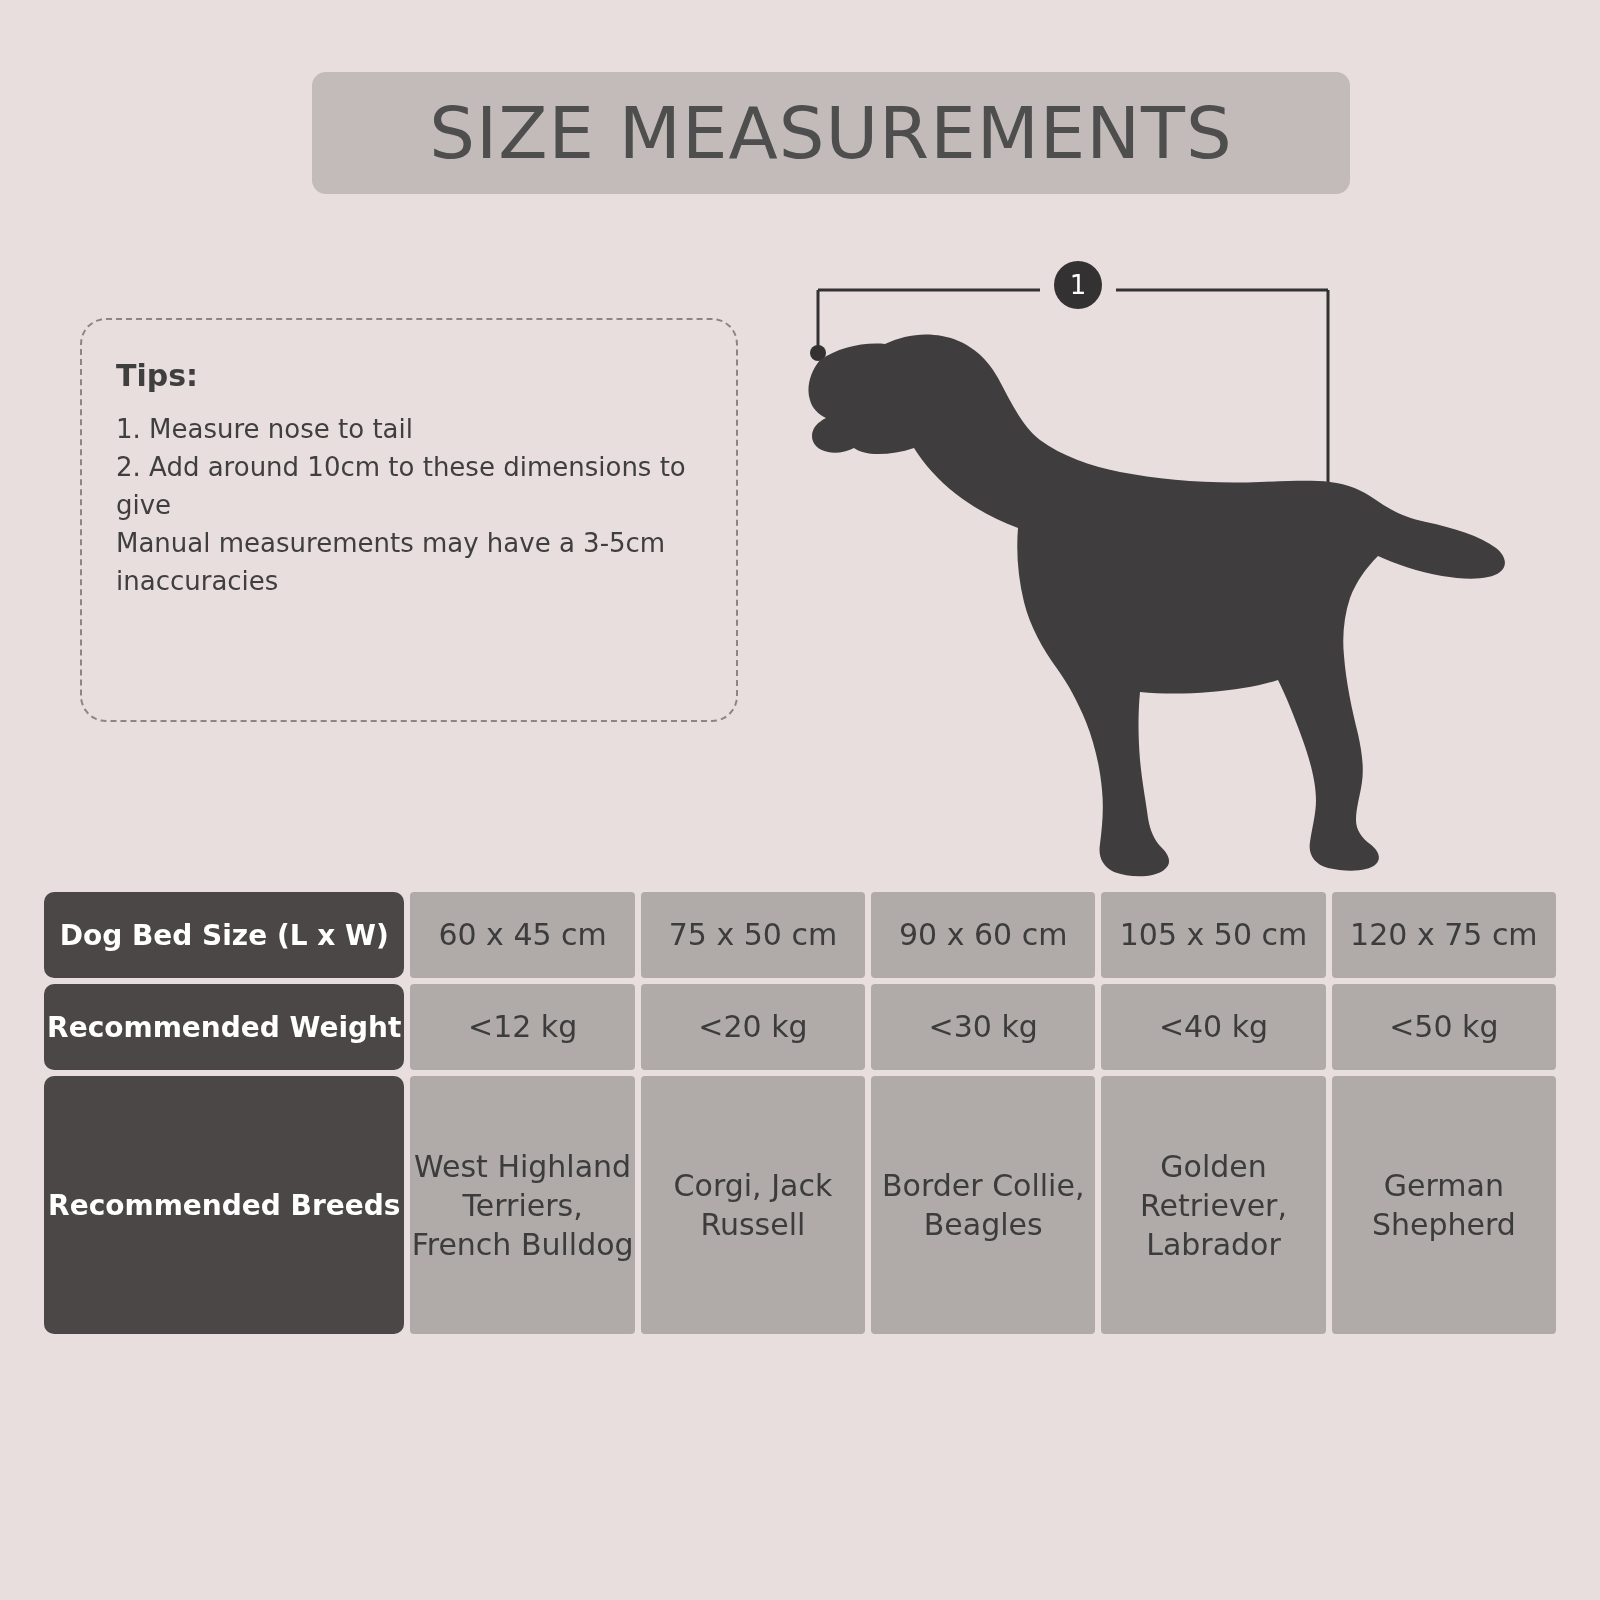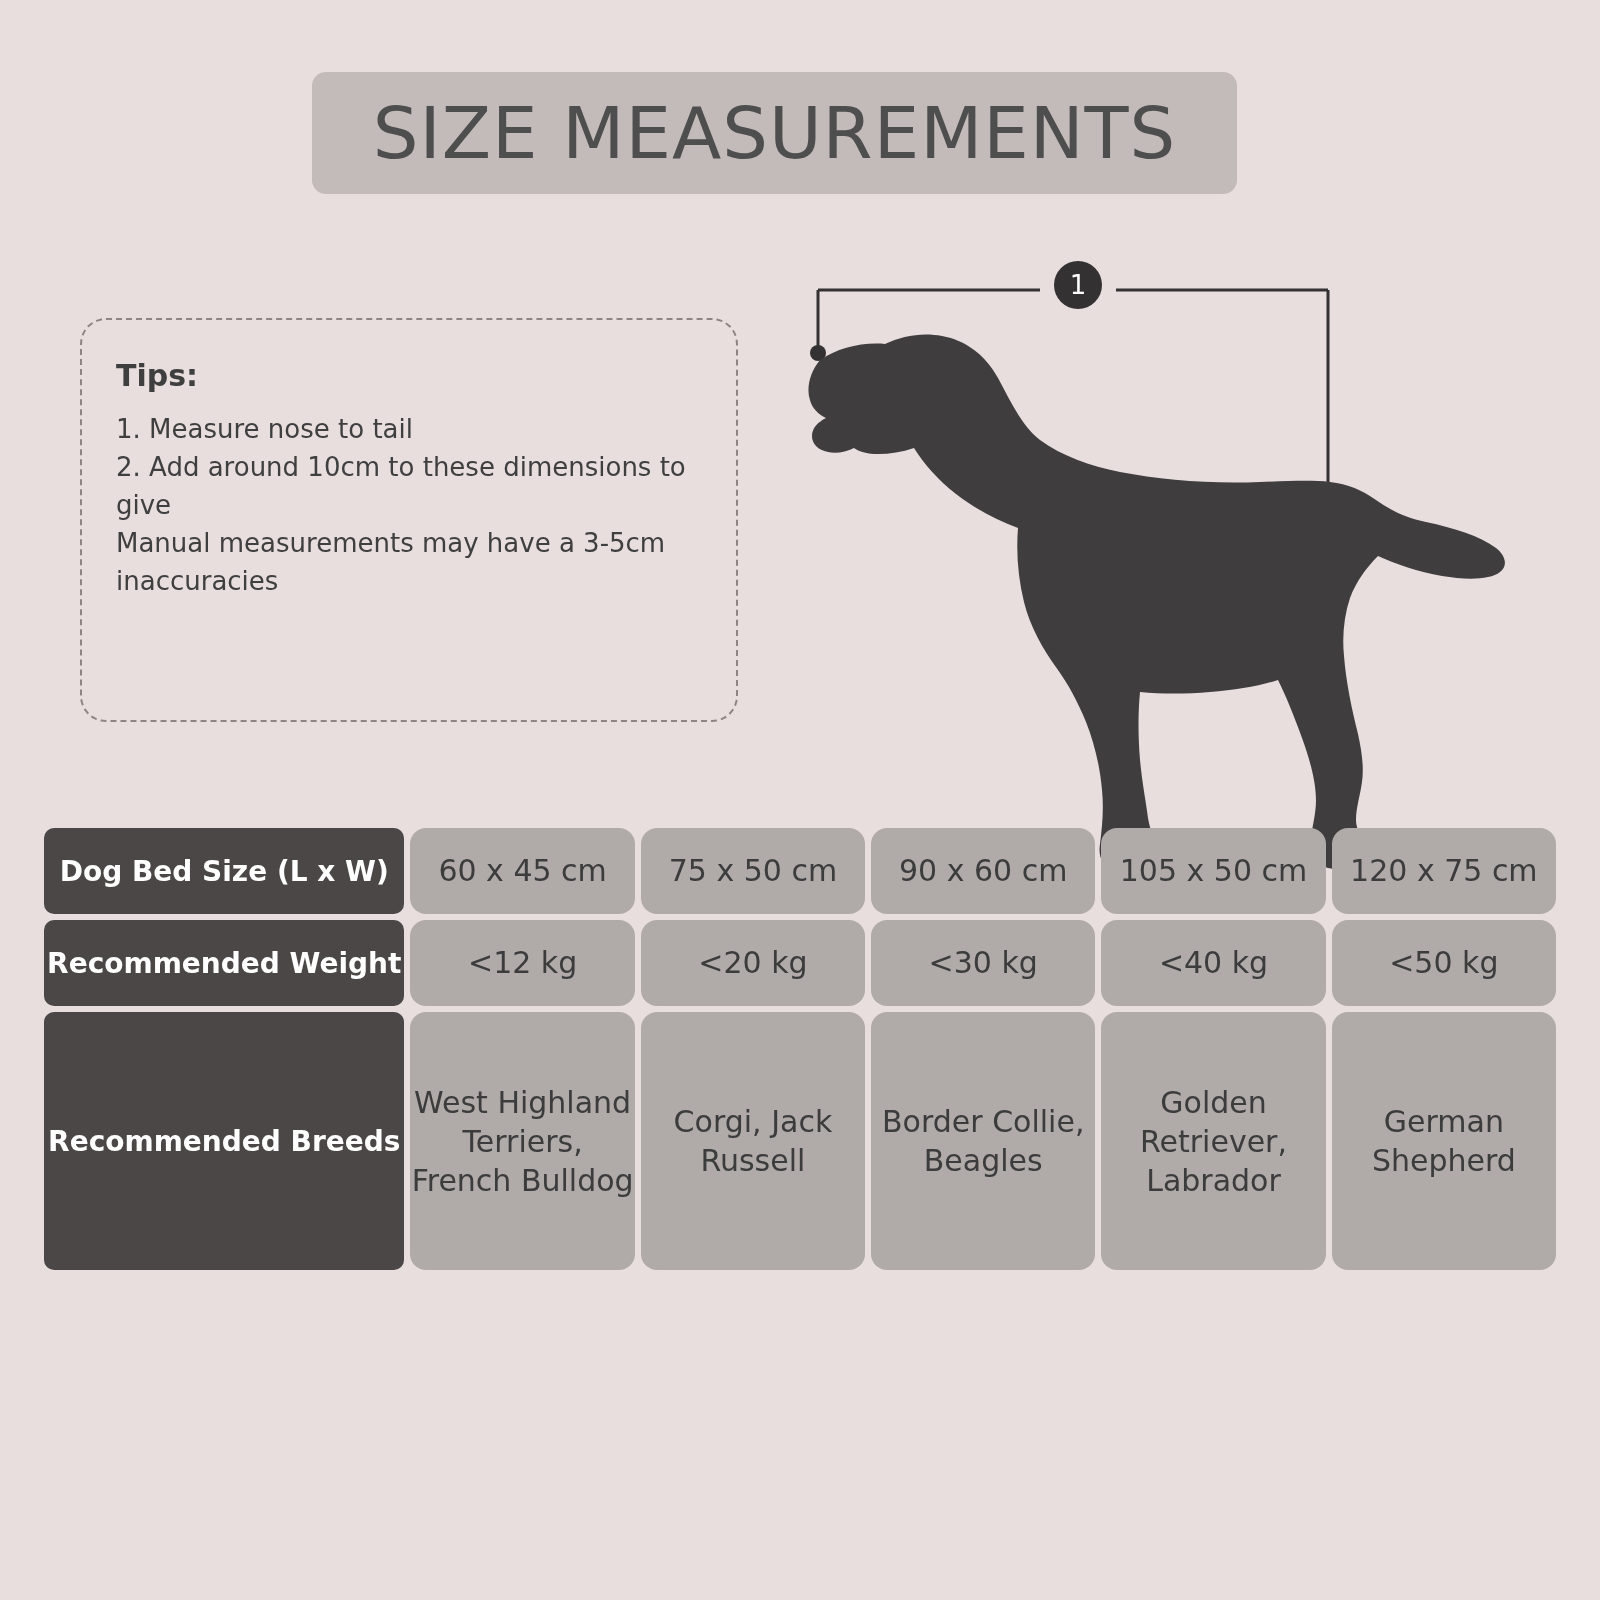--- a/index.html
+++ b/index.html
@@ -14,21 +14,21 @@
     color: #4a4a4a;
     overflow: hidden;
     position: relative;
   }
 
   
   .title-wrap {
     position: absolute;
     left: 312px;
     top: 72px;
-    width: 925px;
+    width: 1038px;
     height: 122px;
     background: #c2bbb9;
     border-radius: 14px;
     display: flex;
     align-items: center;
     justify-content: center;
   }
   .title-text {
     font-size: 72px;
     letter-spacing: 1px;
@@ -83,21 +83,21 @@
     display: flex;
     align-items: center;
     justify-content: center;
     z-index: 5;
   }
 
   
   .table {
     position: absolute;
     left: 38px;
-    top: 822px;
+    top: 886px;
     width: 1524px;
     border-collapse: separate;
     border-spacing: 6px 6px;
   }
   .table td {
     padding: 0;
     vertical-align: middle;
   }
   .hdr-cell {
     background: #4a4746;
@@ -108,21 +108,21 @@
     border-radius: 10px;
     width: 360px;
     height: 86px;
     padding: 0 8px;
   }
   .val-cell {
     background: #b0aaa8;
     color: #3c3c3c;
     font-size: 30px;
     text-align: center;
-    border-radius: 16px;
+    border-radius: 4px;
     height: 86px;
     width: 224px;
     padding: 4px 6px;
     line-height: 1.25;
   }
   .breeds-row .hdr-cell,
   .breeds-row .val-cell {
     height: 258px;
   }
   .breeds-row .val-cell {

